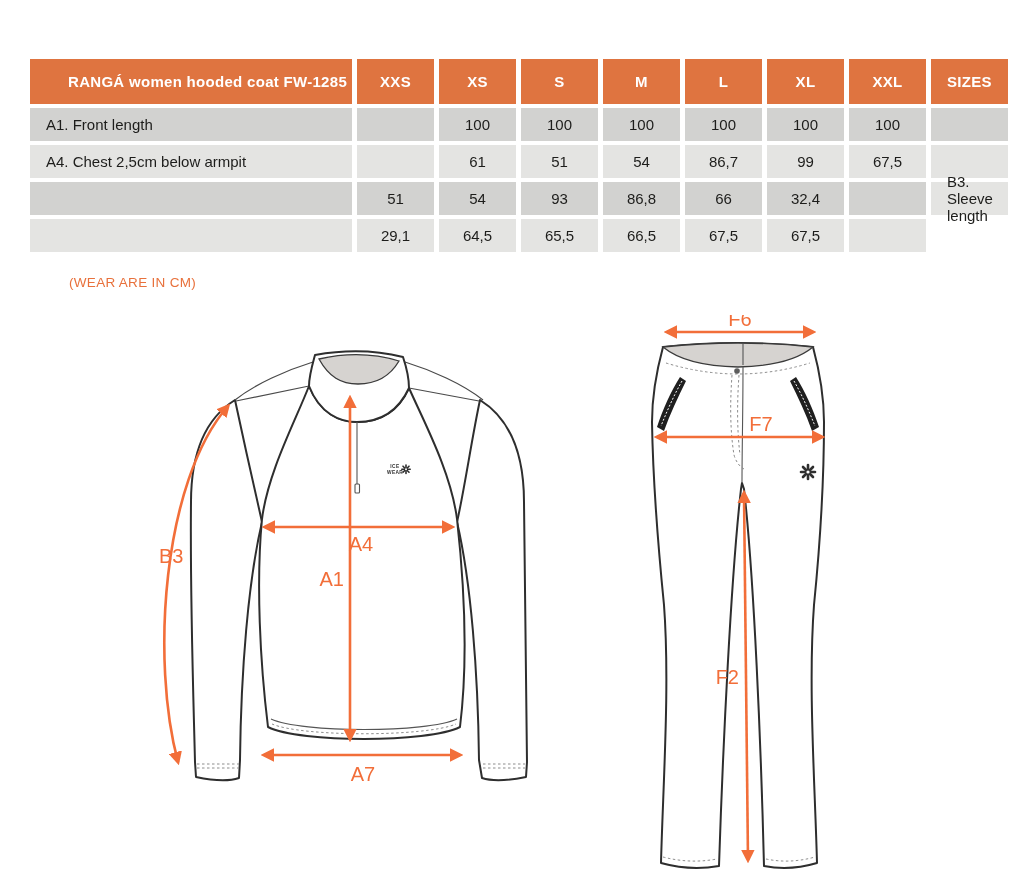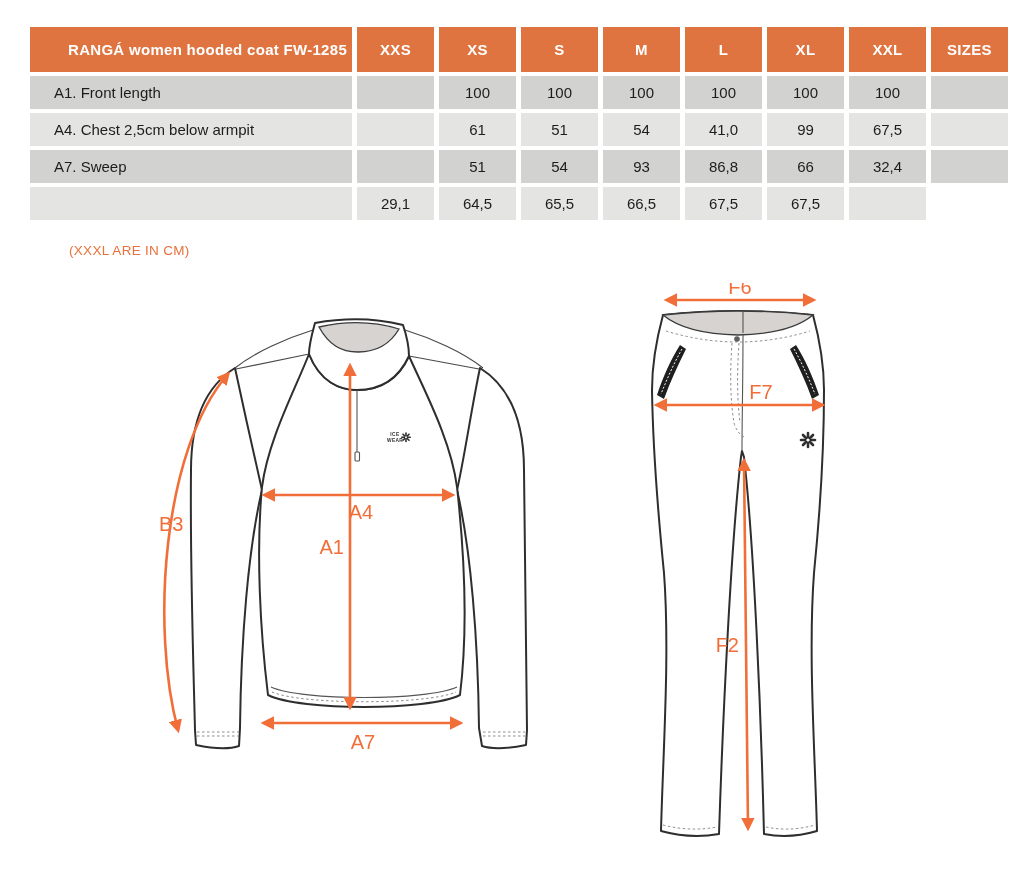--- a/index.html
+++ b/index.html
@@ -8,31 +8,31 @@
     --note:#e8713c;
     --row-dark:#d2d2d0;
     --row-light:#e4e4e2;
     --ink:#1d1d1b;
   }
   html,body{margin:0;padding:0;}
   body{
     width:1034px;height:888px;background:#ffffff;position:relative;overflow:hidden;
     font-family:"Liberation Sans",sans-serif;
   }
-  .stage{position:absolute;inset:0;}
+  .stage{position:absolute;inset:0;margin-top:32px;}
   
   .size-table{
     position:absolute;left:30px;top:27px;width:978px;
     display:grid;grid-template-columns:322px repeat(8,1fr);
     column-gap:5px;row-gap:4px;
   }
   .cell{display:flex;align-items:center;justify-content:center;font-size:15px;color:var(--ink);}
   .cell.head{height:45px;background:var(--accent);color:#ffffff;font-weight:700;letter-spacing:.3px;}
   .cell.title{justify-content:flex-start;padding-left:38px;}
-  .cell.label{justify-content:flex-start;padding-left:24px;}
+  .cell.label{justify-content:flex-start;padding-left:16px;}
   .cell.label,.cell.value{height:33px;}
   .cell.dark{background:var(--row-dark);}
   .cell.light{background:var(--row-light);}
   
   .note{
     position:absolute;left:69px;top:243px;color:var(--note);
     font-size:13.5px;letter-spacing:.3px;
   }
   
   .jacket-svg{position:absolute;left:135px;top:290px;}
@@ -75,44 +75,44 @@
       <div class="cell value dark">100</div>
       <div class="cell value dark">100</div>
       <div class="cell value dark">100</div>
       <div class="cell value dark">100</div>
       <div class="cell value dark"></div>
       <div class="cell label light">A4. Chest 2,5cm below armpit</div>
       <div class="cell value light"></div>
       <div class="cell value light">61</div>
       <div class="cell value light">51</div>
       <div class="cell value light">54</div>
-      <div class="cell value light">41,0</div>
+      <div class="cell value light">86,7</div>
       <div class="cell value light">99</div>
       <div class="cell value light">67,5</div>
       <div class="cell value light"></div>
-      <div class="cell label dark">A7. Sweep</div>
       <div class="cell value dark"></div>
       <div class="cell value dark">51</div>
       <div class="cell value dark">54</div>
       <div class="cell value dark">93</div>
       <div class="cell value dark">86,8</div>
       <div class="cell value dark">66</div>
       <div class="cell value dark">32,4</div>
       <div class="cell value dark"></div>
+      <div class="cell label light">B3. Sleeve length</div>
       <div class="cell value light"></div>
       <div class="cell value light">29,1</div>
       <div class="cell value light">64,5</div>
       <div class="cell value light">65,5</div>
       <div class="cell value light">66,5</div>
       <div class="cell value light">67,5</div>
       <div class="cell value light">67,5</div>
       <div class="cell value light"></div>
     </div>
 
-  <div class="note">(XXXL ARE IN CM)</div>
+  <div class="note">(WEAR ARE IN CM)</div>
 
   <svg class="jacket-svg" width="420" height="480" viewBox="0 0 420 480">
     <defs>
       <marker id="ah-j" viewBox="0 0 10 10" refX="7.5" refY="5" markerWidth="5.2" markerHeight="5.2" orient="auto-start-reverse">
         <path class="ah" d="M0 0 L10 5 L0 10 Z"></path>
       </marker>
     </defs>
 
     <g>
       <path class="outline" d="M100 78 C68 98,56 135,56 180 C55 270,58 360,60 440 L61 455 C80 459,95 459,104 456 L105 438 C106 350,113 260,127 200 C120 170,108 115,100 78 Z"></path>

